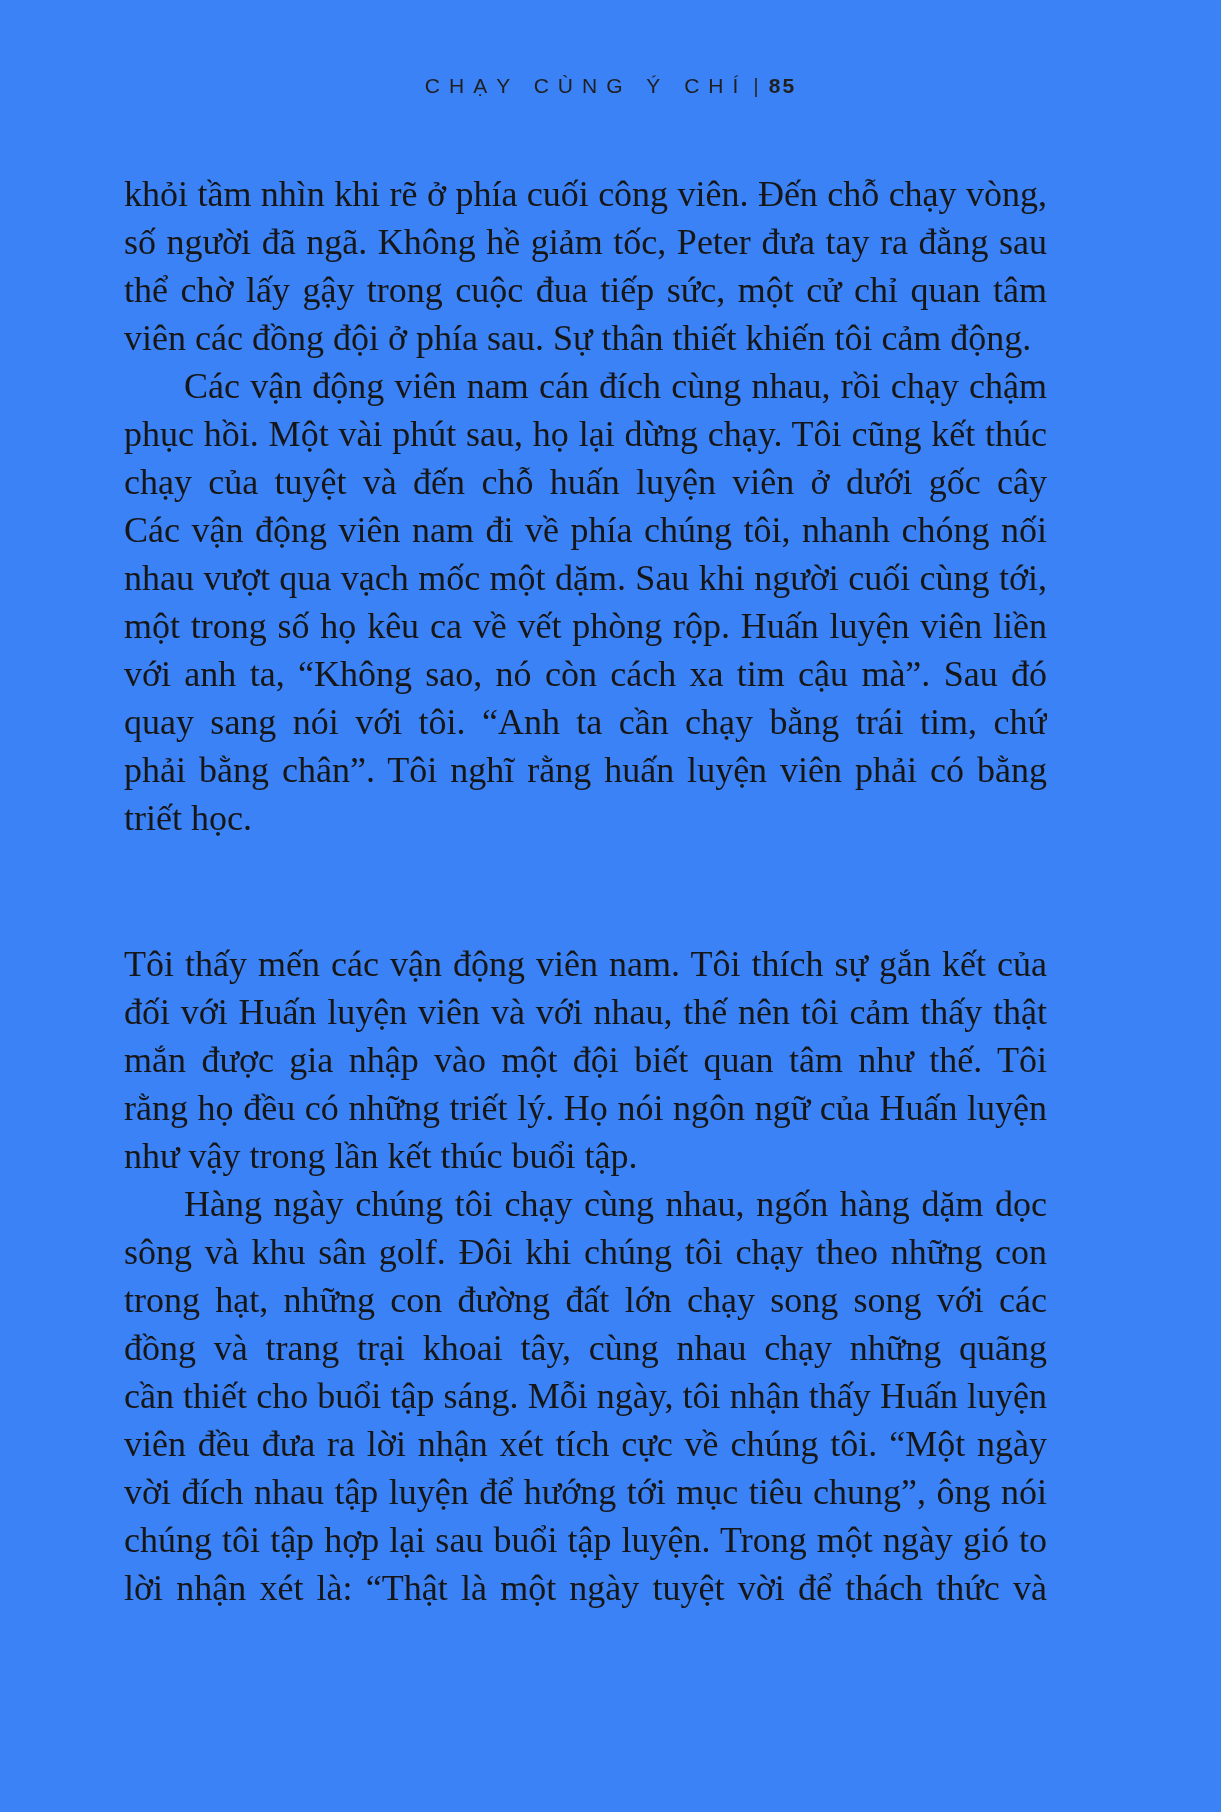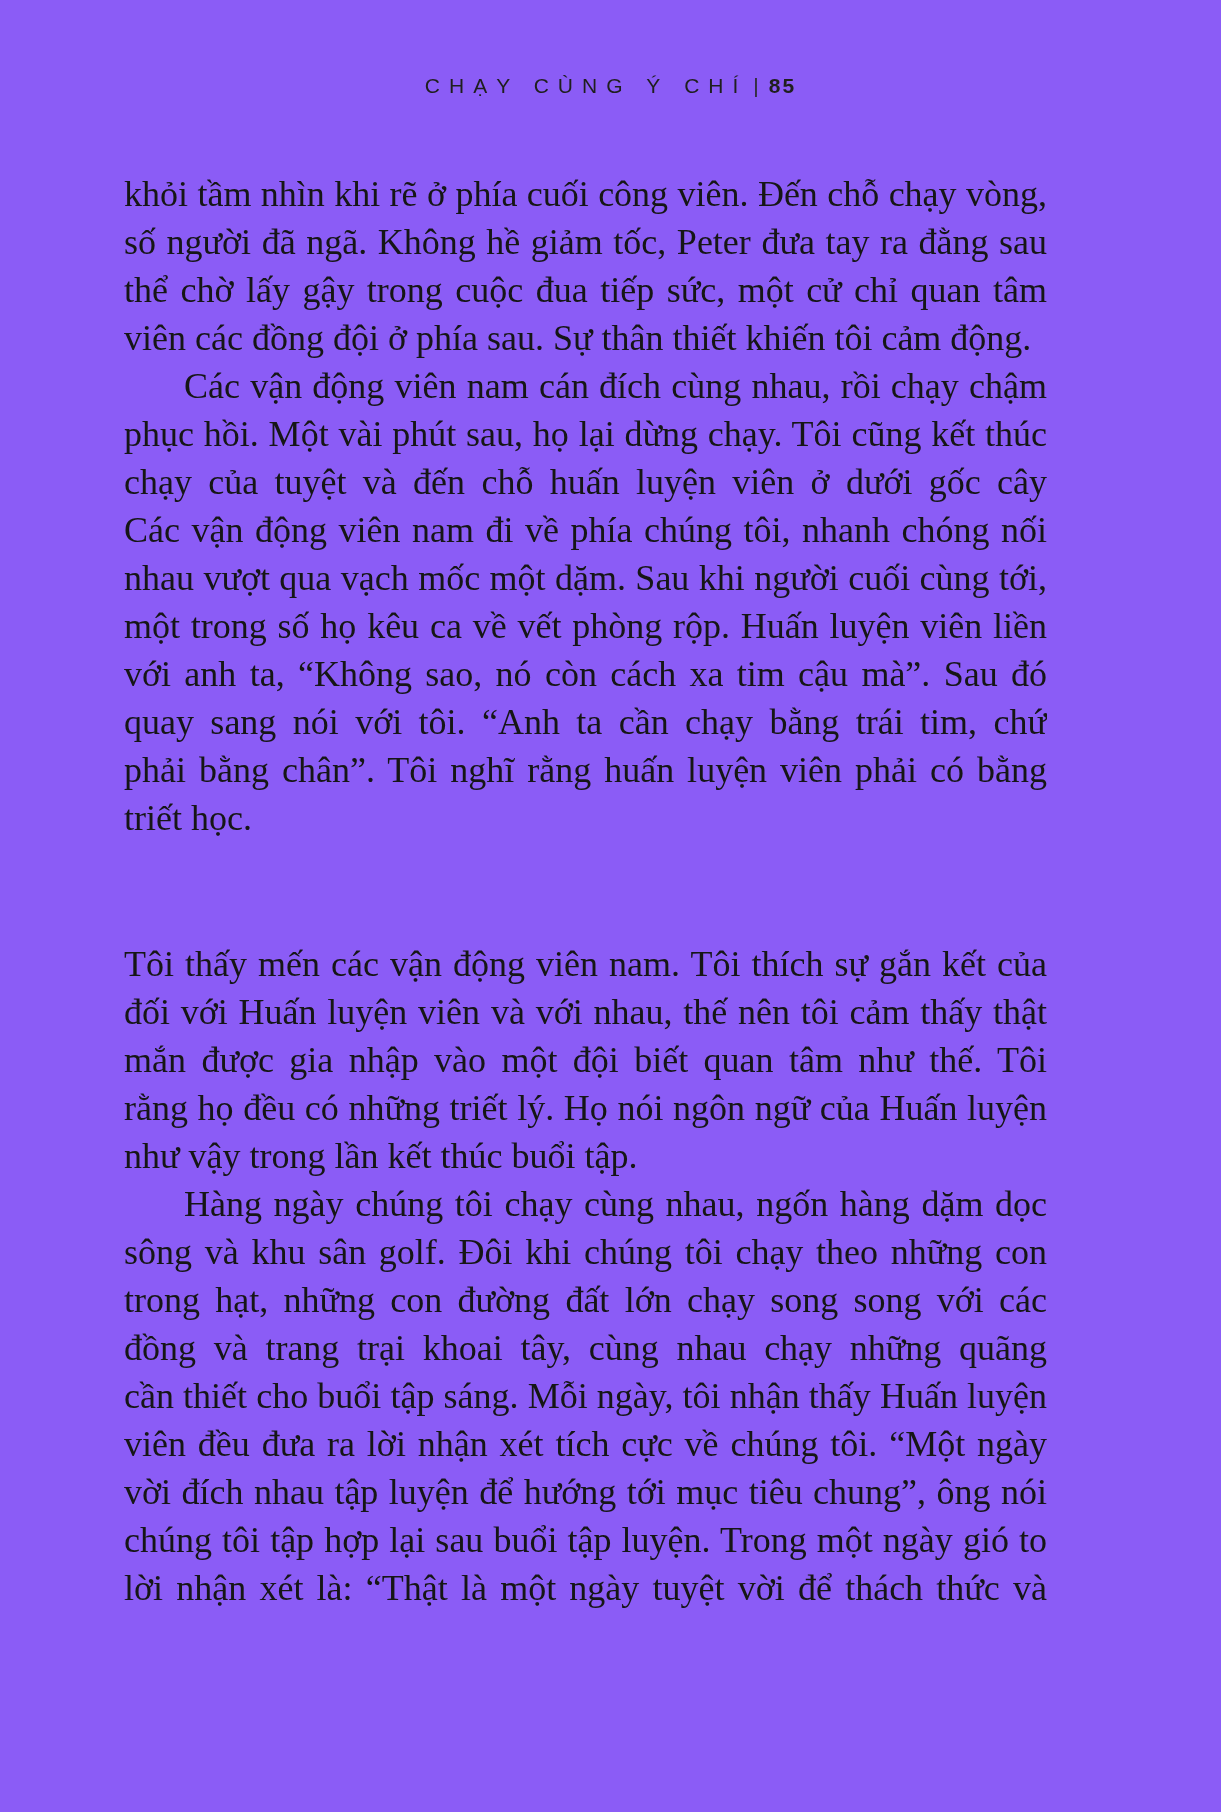--- a/index.html
+++ b/index.html
@@ -4,21 +4,21 @@
 <style>
   html, body {
     margin: 0;
     padding: 0;
     background: #ffffff;
   }
   .page {
     position: relative;
     width: 1221px;
     height: 1812px;
-    background: #8b5cf6;
+    background: #3b82f6;
     overflow: hidden;
     font-family: "Liberation Serif", "DejaVu Serif", serif;
     color: #161616;
   }
   
   .running-header {
     position: absolute;
     top: 74px;
     left: 0;
     width: 1221px;

